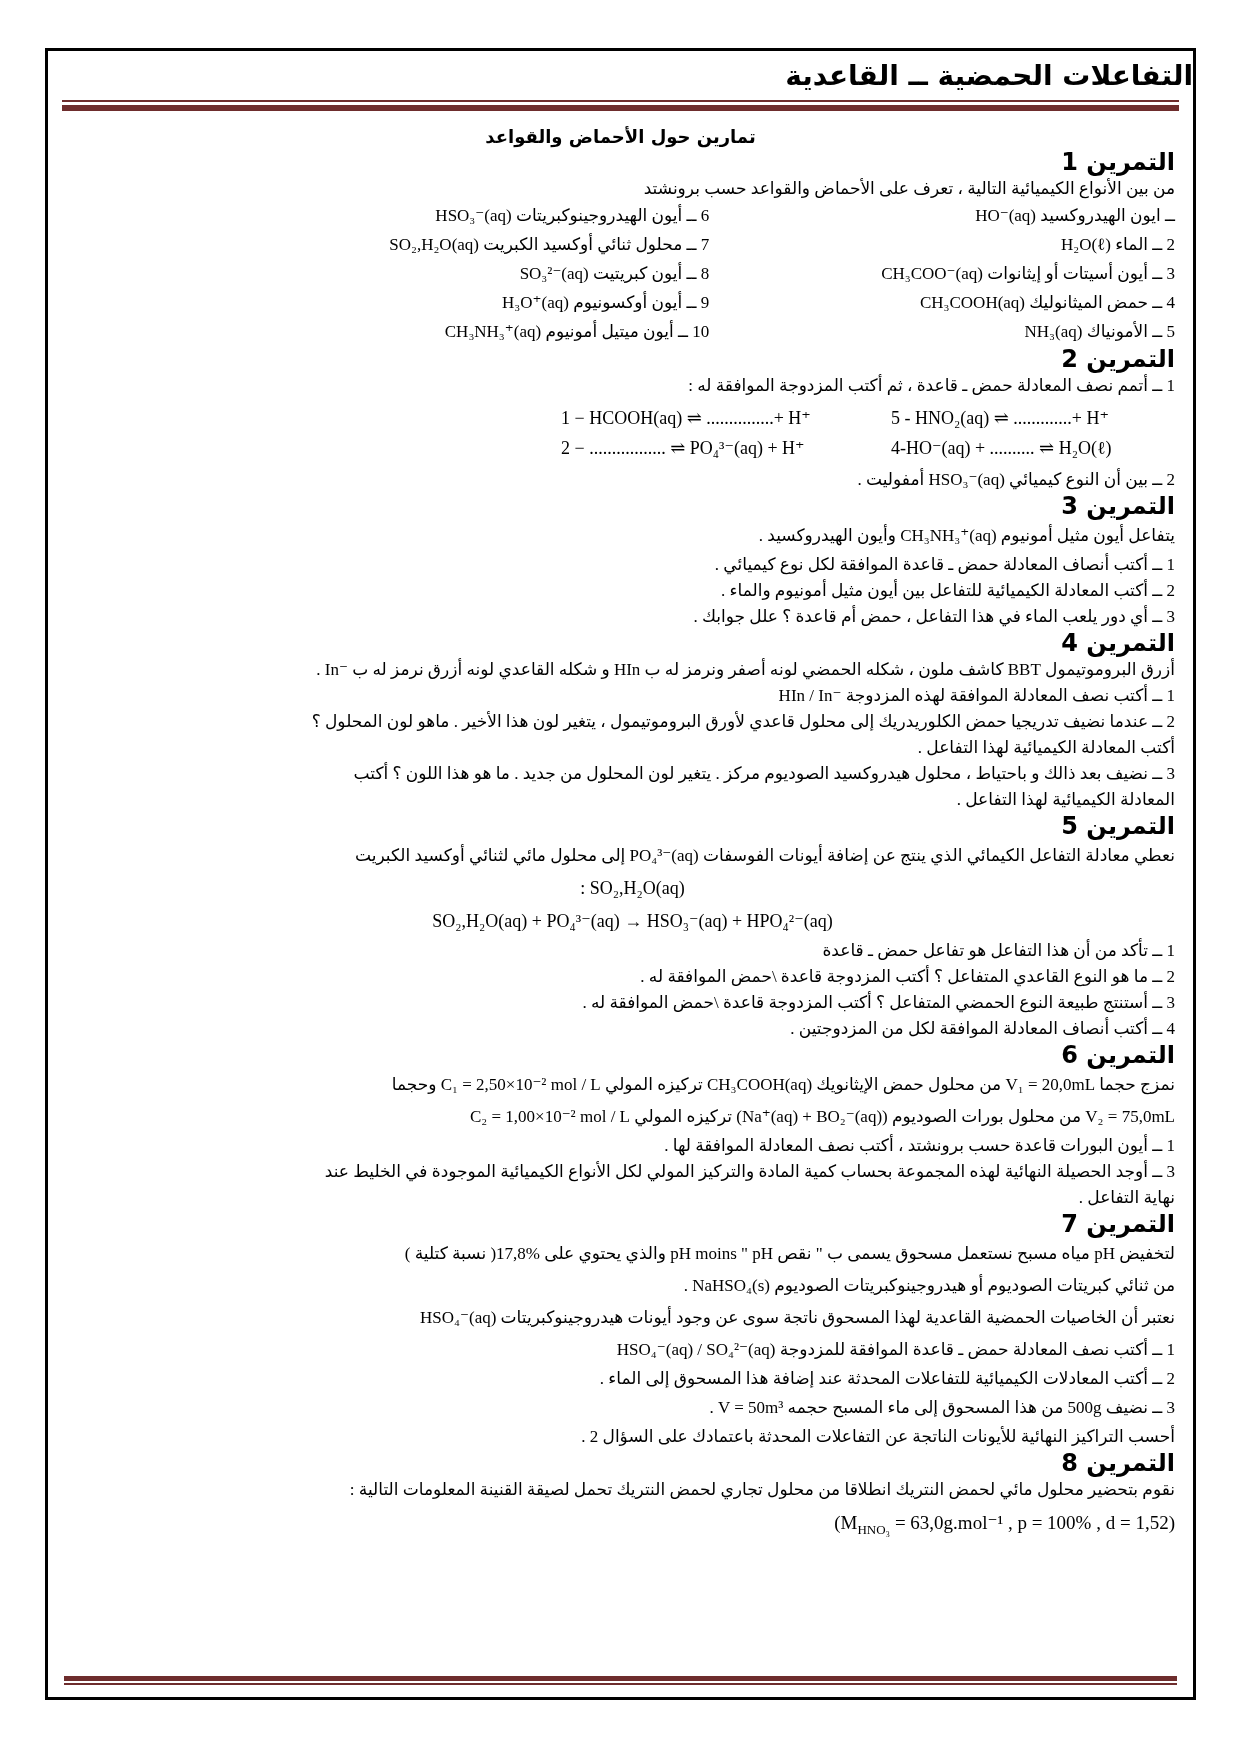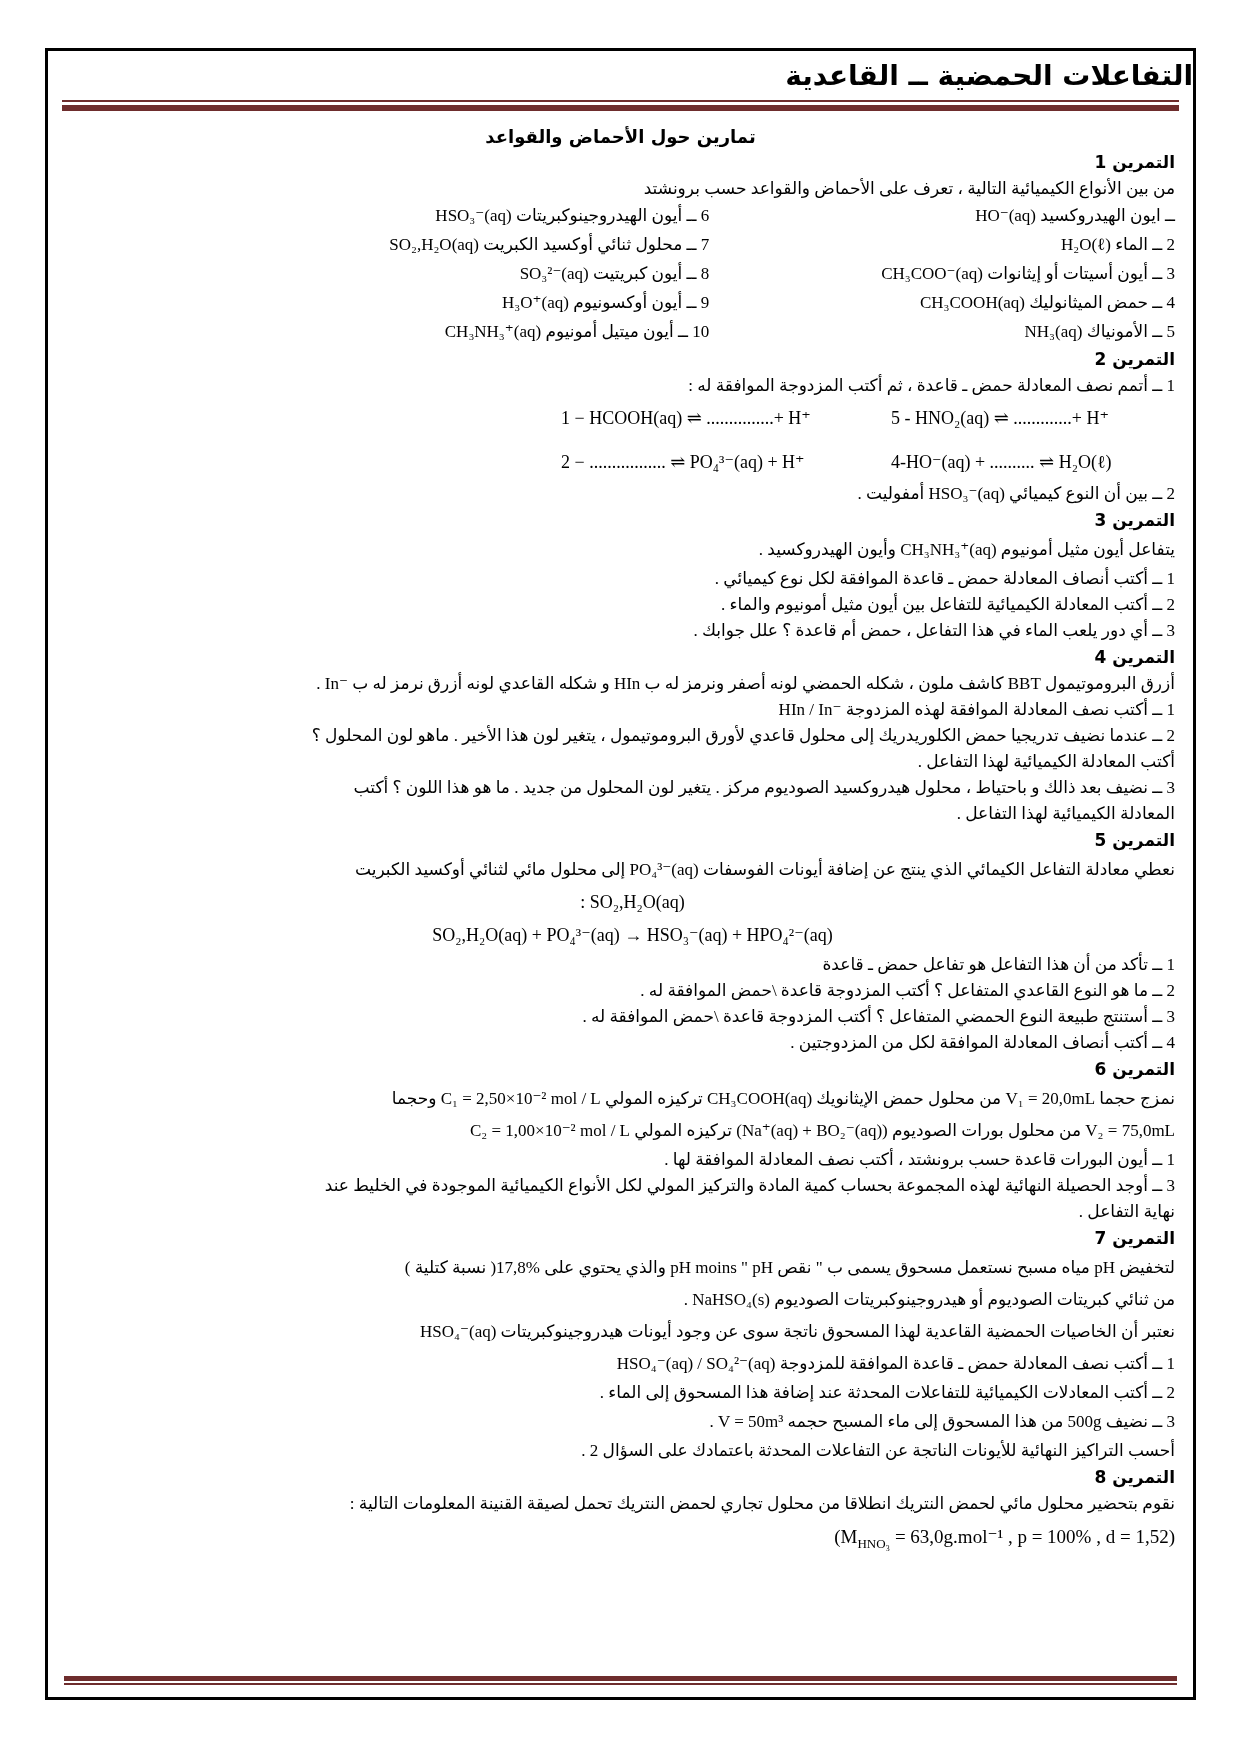--- a/index.html
+++ b/index.html
@@ -20,28 +20,28 @@
   .rule-top .r-gap{height:3px;}
   .rule-top .r-thick{height:6px;background:var(--accent,#6e2d2d);}
   .content{
     direction:rtl;text-align:right;padding:2px 18px 0 18px;font-size:17px;
     font-family:"Liberation Serif","DejaVu Serif","DejaVu Sans",serif;
   }
   .subtitle{
     text-align:center;font-weight:bold;font-size:18px;line-height:24px;margin-top:12px;
     font-family:"DejaVu Sans",sans-serif;
   }
-  .h{font-weight:bold;font-size:17px;line-height:27px;font-family:"DejaVu Sans",sans-serif;}
+  .h{font-weight:bold;font-size:24px;line-height:27px;font-family:"DejaVu Sans",sans-serif;}
   .ln{line-height:26px;}
   .ln-tall{line-height:32px;}
   .grid1{display:grid;grid-template-columns:42% 58%;line-height:28px;row-gap:1px;}
   .grid1 .cell{padding-left:6px;}
   .grid2{
     direction:ltr;display:grid;grid-template-columns:55% 45%;width:600px;
-    margin-left:auto;margin-right:14px;row-gap:14px;line-height:30px;font-size:18px;margin-top:4px;margin-bottom:4px;
+    margin-left:auto;margin-right:14px;line-height:30px;font-size:18px;margin-top:4px;margin-bottom:4px;
     text-align:left;
   }
   .eq-right{direction:ltr;text-align:center;line-height:33px;font-size:18px;}
   .pad24{padding-left:24px;}
   .biglabel{direction:ltr;text-align:right;line-height:40px;font-size:19px;padding-left:16px;}
   .biglabel .subm{font-size:13px;vertical-align:-5px;}
   .footer{position:absolute;left:16px;right:16px;bottom:12px;}
   .rule-bot .r-thick{height:5px;background:var(--accent,#6e2d2d);}
   .rule-bot .r-gap{height:2px;}
   .rule-bot .r-thin{height:2px;background:var(--accent,#6e2d2d);}

